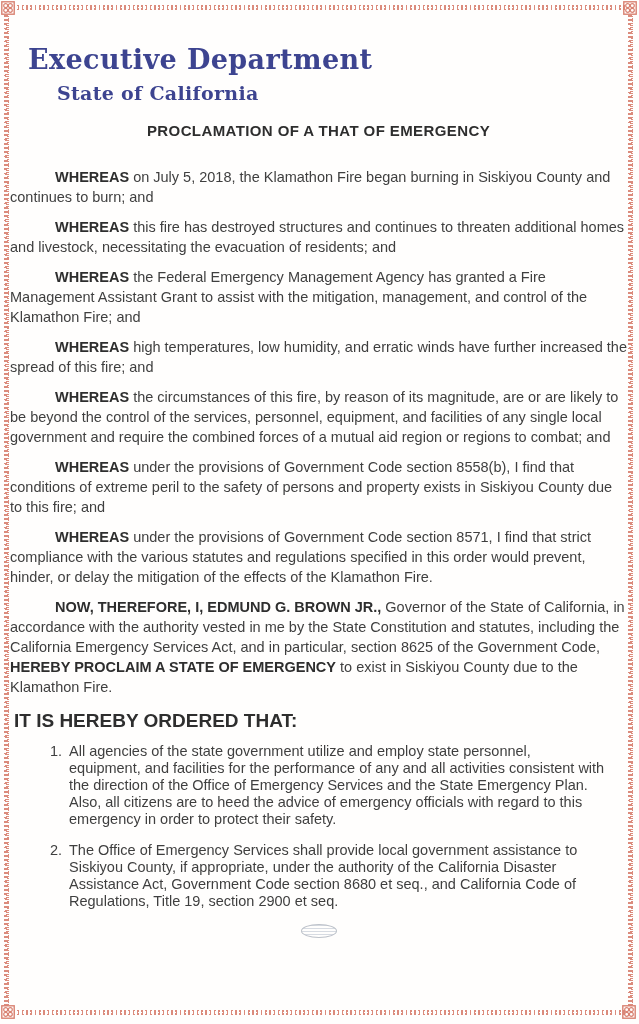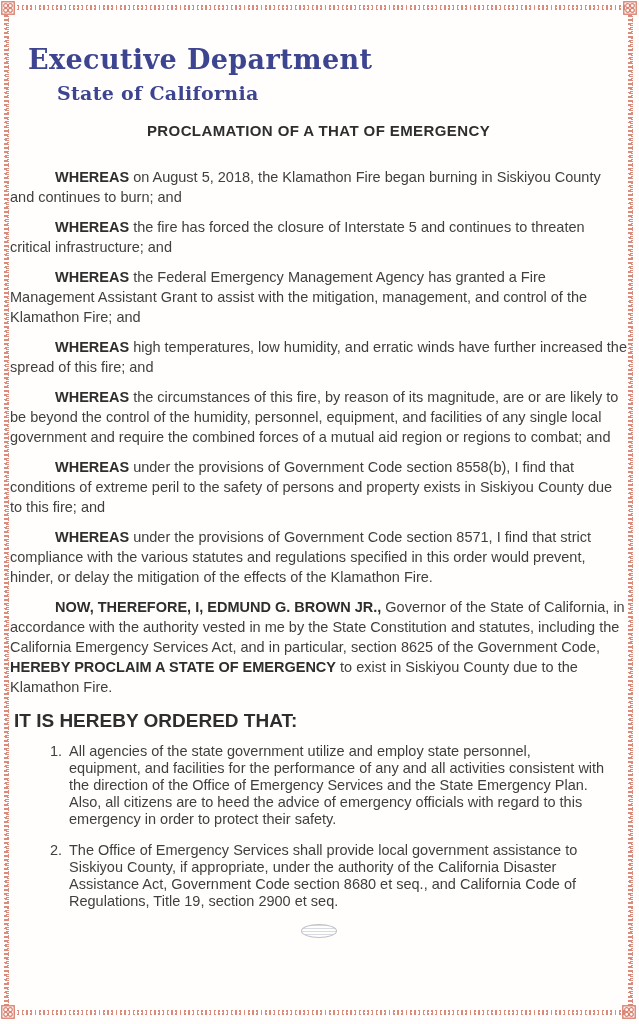--- a/index.html
+++ b/index.html
@@ -151,25 +151,25 @@
 
   <div class="content">
     <div class="letterhead">
       <div class="dept">Executive Department</div>
       <div class="state">State of California</div>
     </div>
 
     <h1 class="title">PROCLAMATION OF A THAT OF EMERGENCY</h1>
 
     <div class="paras">
-        <p class="para"><span class="b">WHEREAS</span><span> on August 5, 2018, the Klamathon Fire began burning in Siskiyou County and continues to burn; and</span></p>
-        <p class="para"><span class="b">WHEREAS</span><span> the fire has forced the closure of Interstate 5 and continues to threaten critical infrastructure; and</span></p>
+        <p class="para"><span class="b">WHEREAS</span><span> on July 5, 2018, the Klamathon Fire began burning in Siskiyou County and continues to burn; and</span></p>
+        <p class="para"><span class="b">WHEREAS</span><span> this fire has destroyed structures and continues to threaten additional homes and livestock, necessitating the evacuation of residents; and</span></p>
         <p class="para"><span class="b">WHEREAS</span><span> the Federal Emergency Management Agency has granted a Fire Management Assistant Grant to assist with the mitigation, management, and control of the Klamathon Fire; and</span></p>
         <p class="para"><span class="b">WHEREAS</span><span> high temperatures, low humidity, and erratic winds have further increased the spread of this fire; and</span></p>
-        <p class="para"><span class="b">WHEREAS</span><span> the circumstances of this fire, by reason of its magnitude, are or are likely to be beyond the control of the humidity, personnel, equipment, and facilities of any single local government and require the combined forces of a mutual aid region or regions to combat; and</span></p>
+        <p class="para"><span class="b">WHEREAS</span><span> the circumstances of this fire, by reason of its magnitude, are or are likely to be beyond the control of the services, personnel, equipment, and facilities of any single local government and require the combined forces of a mutual aid region or regions to combat; and</span></p>
         <p class="para"><span class="b">WHEREAS</span><span> under the provisions of Government Code section 8558(b), I find that conditions of extreme peril to the safety of persons and property exists in Siskiyou County due to this fire; and</span></p>
         <p class="para"><span class="b">WHEREAS</span><span> under the provisions of Government Code section 8571, I find that strict compliance with the various statutes and regulations specified in this order would prevent, hinder, or delay the mitigation of the effects of the Klamathon Fire.</span></p>
         <p class="para"><span class="b">NOW, THEREFORE, I, EDMUND G. BROWN JR.,</span><span> Governor of the State of California, in accordance with the authority vested in me by the State Constitution and statutes, including the California Emergency Services Act, and in particular, section 8625 of the Government Code, </span><span class="b">HEREBY PROCLAIM A STATE OF EMERGENCY</span><span> to exist in Siskiyou County due to the Klamathon Fire.</span></p>
       </div>
 
     <h2 class="ordered-heading">IT IS HEREBY ORDERED THAT:</h2>
 
     <ol class="ordered">
         <li>All agencies of the state government utilize and employ state personnel, equipment, and facilities for the performance of any and all activities consistent with the direction of the Office of Emergency Services and the State Emergency Plan. Also, all citizens are to heed the advice of emergency officials with regard to this emergency in order to protect their safety.</li>
         <li>The Office of Emergency Services shall provide local government assistance to Siskiyou County, if appropriate, under the authority of the California Disaster Assistance Act, Government Code section 8680 et seq., and California Code of Regulations, Title 19, section 2900 et seq.</li>

